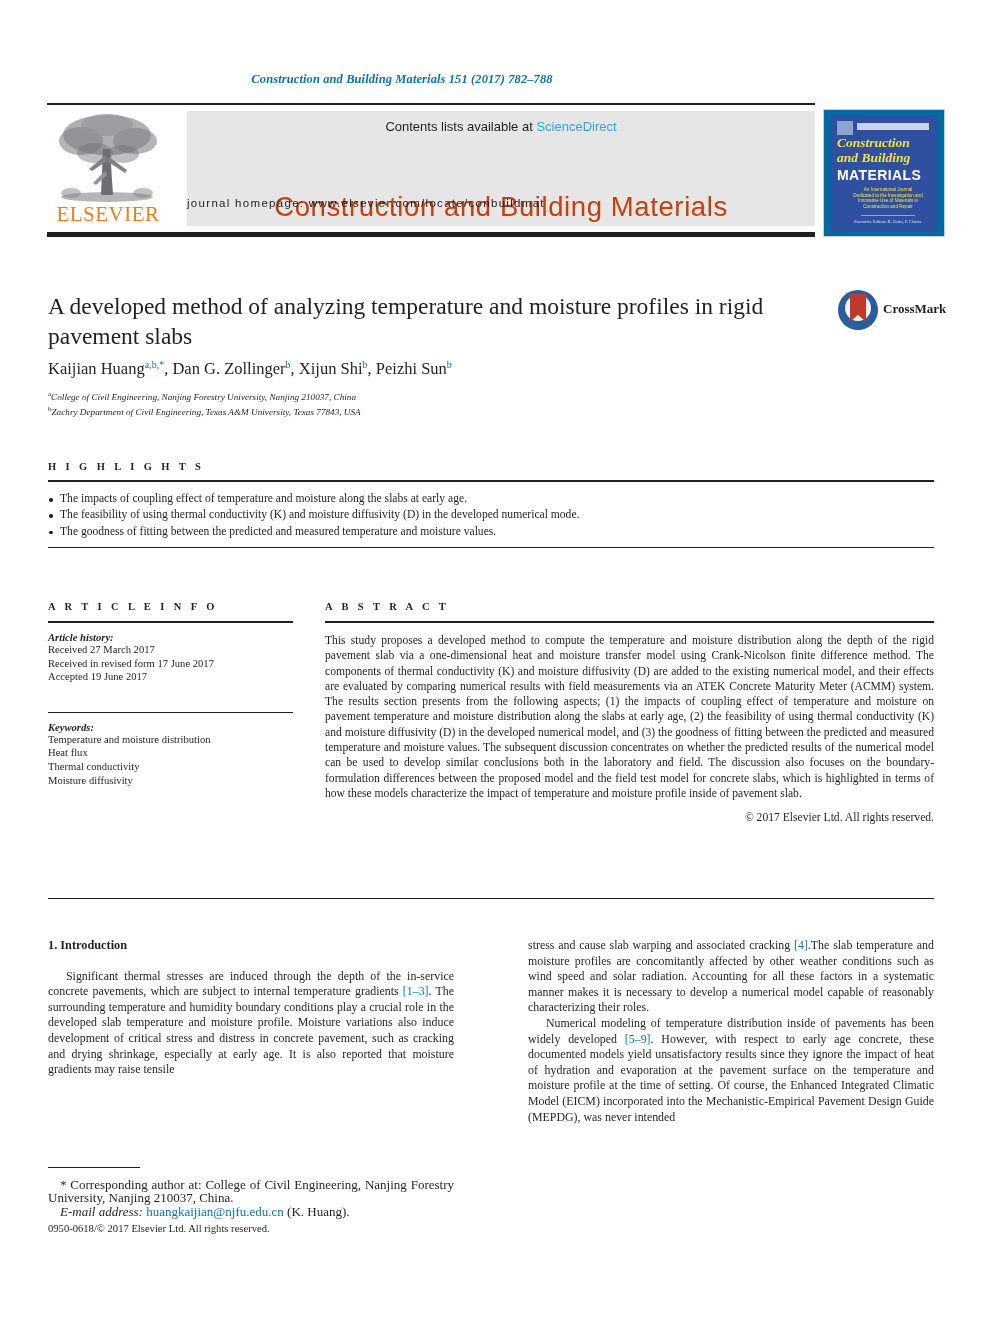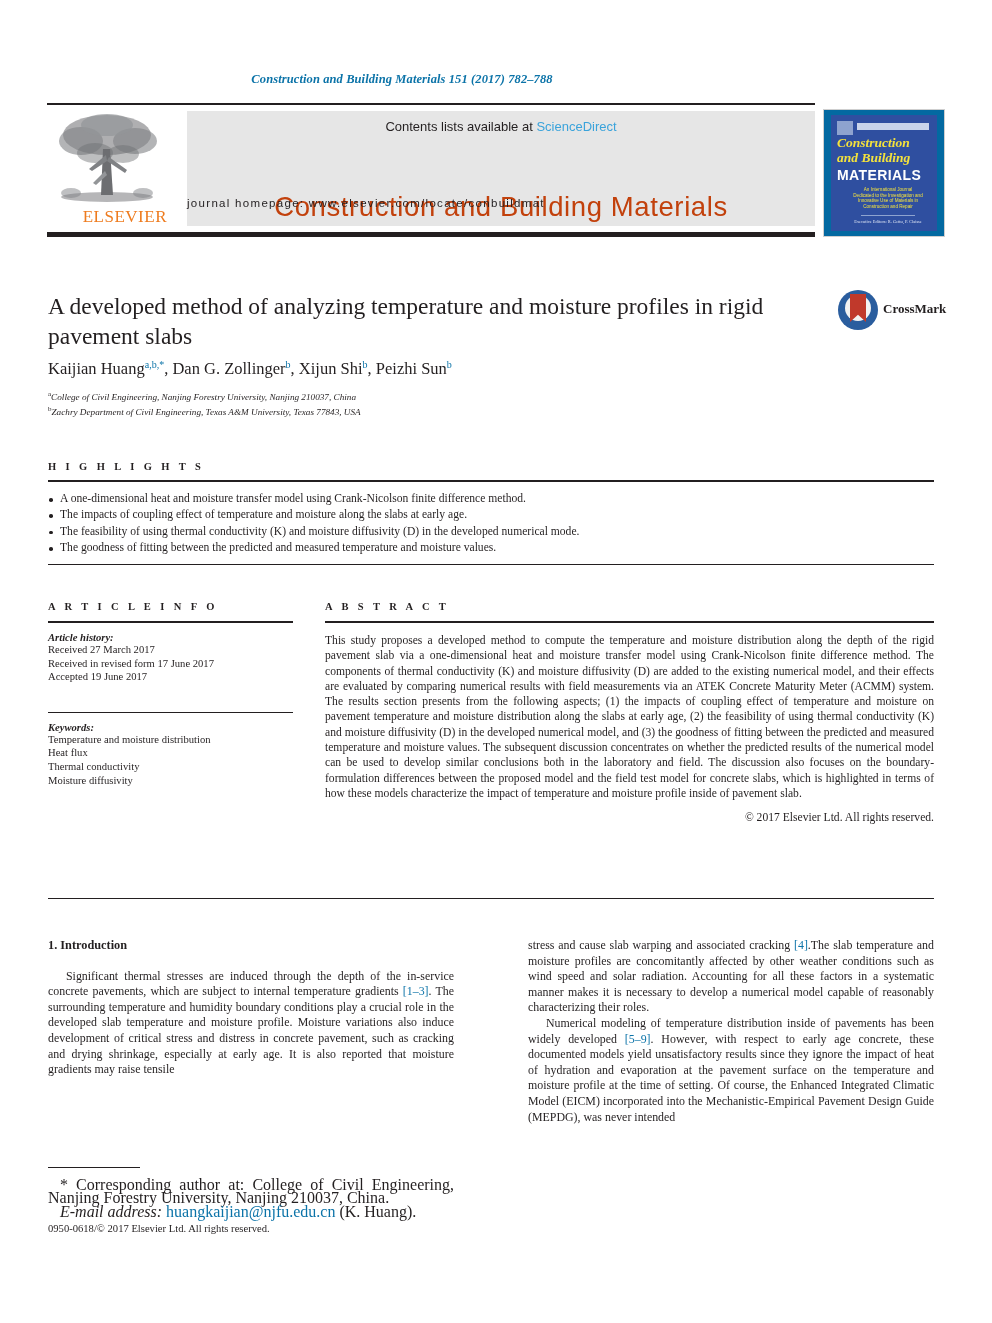--- a/index.html
+++ b/index.html
@@ -61,23 +61,23 @@
     left: 0px; top: 6px;
     width: 122px;
     height: 120px;
   }
   .tree-svg { position:absolute; left:2px; top:0; }
   .elsevier-word {
     position: absolute;
     left: 2px;
     bottom: 2px;
     width: 118px;
-    text-align: right;
+    text-align: center;
     font-family: "Liberation Serif", serif;
-    font-size: 17px;
+    font-size: 21px;
     letter-spacing: .5px;
     color: #ee7b1e;
   }
   .masthead-box {
     position: absolute;
     left: 140px; top: 8px;
     width: 628px;
     height: 115px;
     background: #e6e6e6;
   }
@@ -336,21 +336,21 @@
   a.cit, .cit {
     color: #0b73a8;
     text-decoration: none;
   }
 
   
   .footnote {
     position: absolute;
     left: 48px; top: 1178px;
     width: 406px;
-    font-size: 16px;
+    font-size: 13px;
     line-height: 13.4px;
     text-align: justify;
     color: #231f20;
   }
   .footnote-rule {
     position: absolute;
     left: 48px; top: 1167px;
     width: 92px; height: 1px;
     background: #231f20;
   }
@@ -438,21 +438,20 @@
   <div class="crossmark">
     <div class="cm-circle"></div>
     <div class="cm-flag"></div>
     <div class="cm-text">CrossMark</div>
   </div>
 
   <div class="hl-block">
     <div class="sec-label">H I G H L I G H T S</div>
     <div class="hl-rule1"></div>
     <ul class="hl-list">
-      <li>A one-dimensional heat and moisture transfer model using Crank-Nicolson finite difference method.</li>
       <li>The impacts of coupling effect of temperature and moisture along the slabs at early age.</li>
       <li>The feasibility of using thermal conductivity (K) and moisture diffusivity (D) in the developed numerical mode.</li>
       <li>The goodness of fitting between the predicted and measured temperature and moisture values.</li>
     </ul>
     <div class="hl-rule2"></div>
   </div>
 
   <div class="info-col">
     <div class="sec-label">A R T I C L E   I N F O</div>
     <div class="info-rule"></div>

